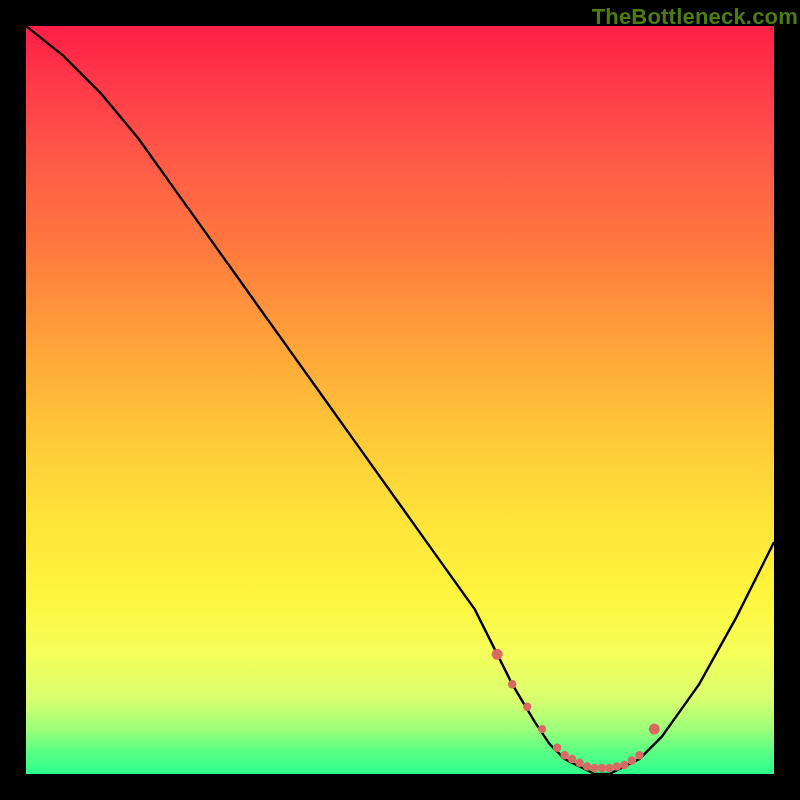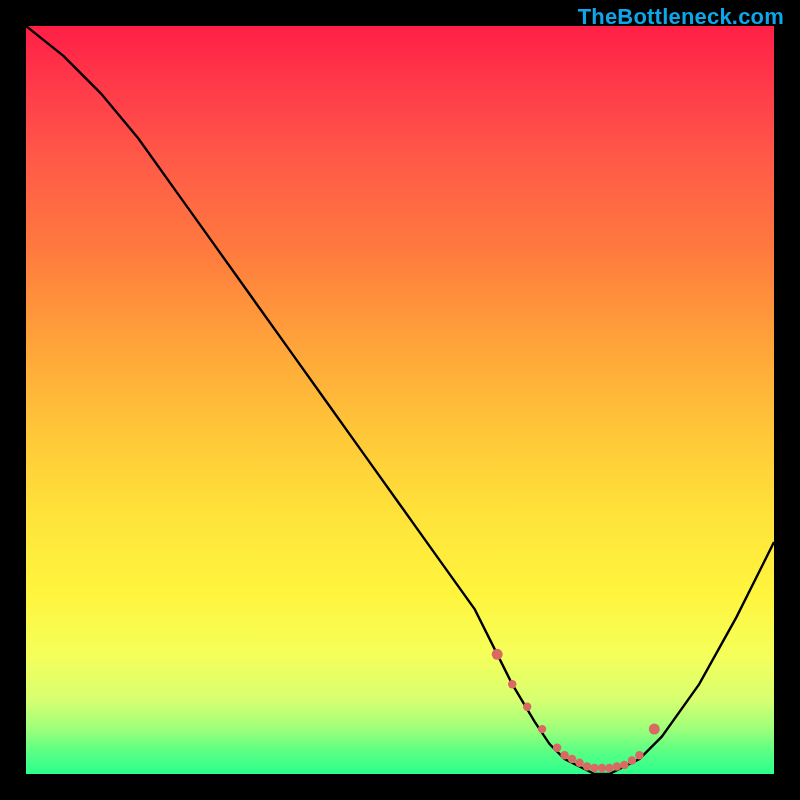--- a/index.html
+++ b/index.html
@@ -13,21 +13,21 @@
       #ffa23a 42%,
       #ffc638 54%,
       #ffe43a 66%,
       #fff53e 76%,
       #f5ff5a 84%,
       #d8ff70 90%,
       #9dff7a 94%,
       #5aff84 97%,
       #2cff8c 100%);
   }
-  .watermark{position:absolute;right:16px;top:4px;color:#0ea5e9;font-size:22px;font-weight:600;letter-spacing:.2px}
+  .watermark{position:absolute;right:2px;top:4px;color:#4d7c0f;font-size:22px;font-weight:600;letter-spacing:.2px}
   svg{position:absolute;left:0;top:0}
 </style>
 </head>
 <body>
 
 <div class="frame">
   <div class="plot"></div>
 
   <svg width="748" height="748" viewBox="0 0 748 748">
     <path id="curvePath" fill="none" stroke="#000000" stroke-width="2.4" d="M0.0 0.0 L37.4 29.9 L74.8 67.3 L112.2 112.2 L149.6 164.6 L187.0 216.9 L224.4 269.3 L261.8 321.6 L299.2 374.0 L336.6 426.4 L374.0 478.7 L411.4 531.1 L448.8 583.4 L463.8 613.4 L486.2 658.2 L508.6 695.6 L523.6 718.1 L538.6 733.0 L553.5 740.5 L568.5 748.0 L583.4 748.0 L598.4 740.5 L613.4 733.0 L635.8 710.6 L673.2 658.2 L710.6 590.9 L748.0 516.1"></path>

